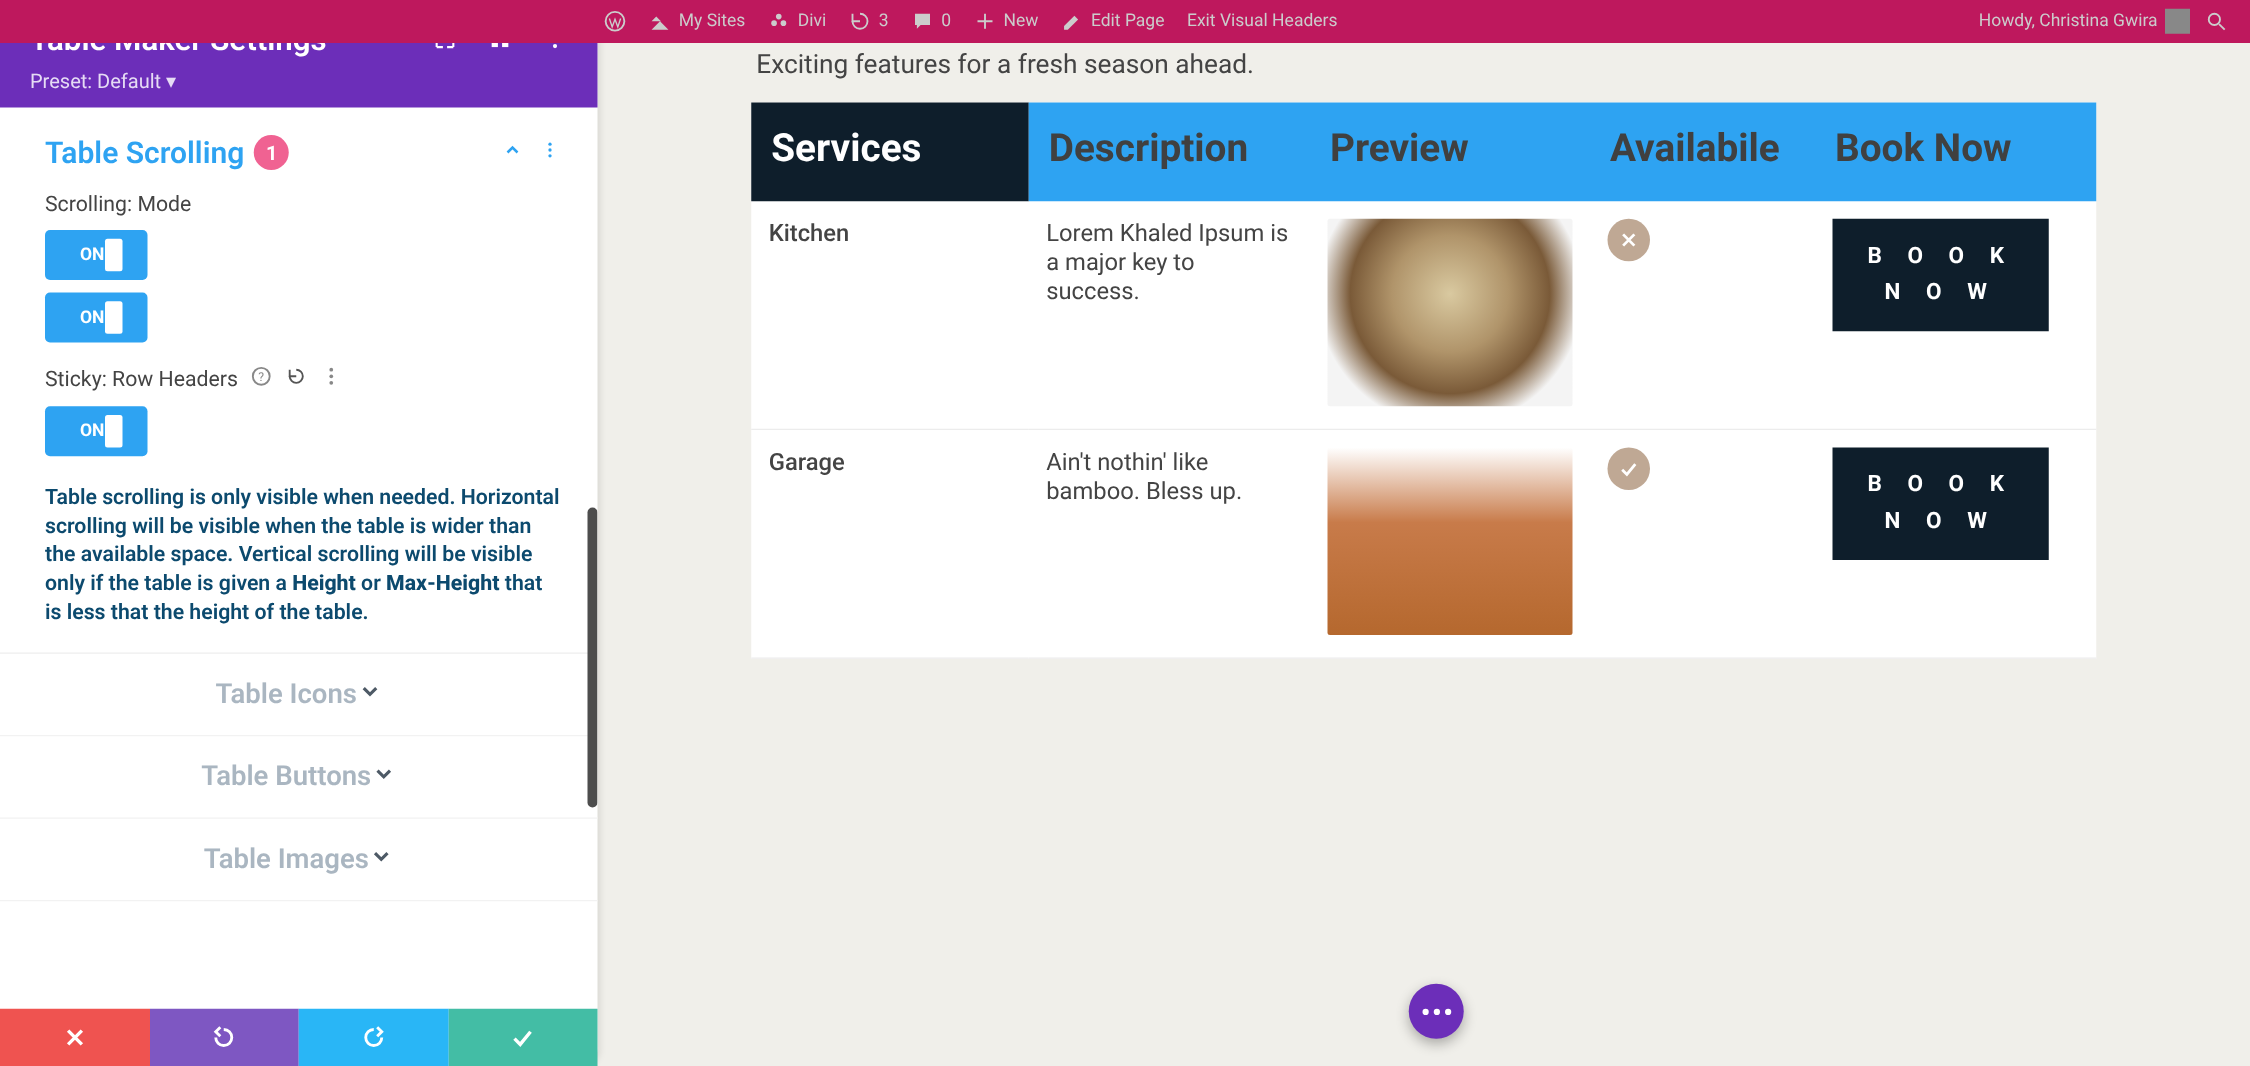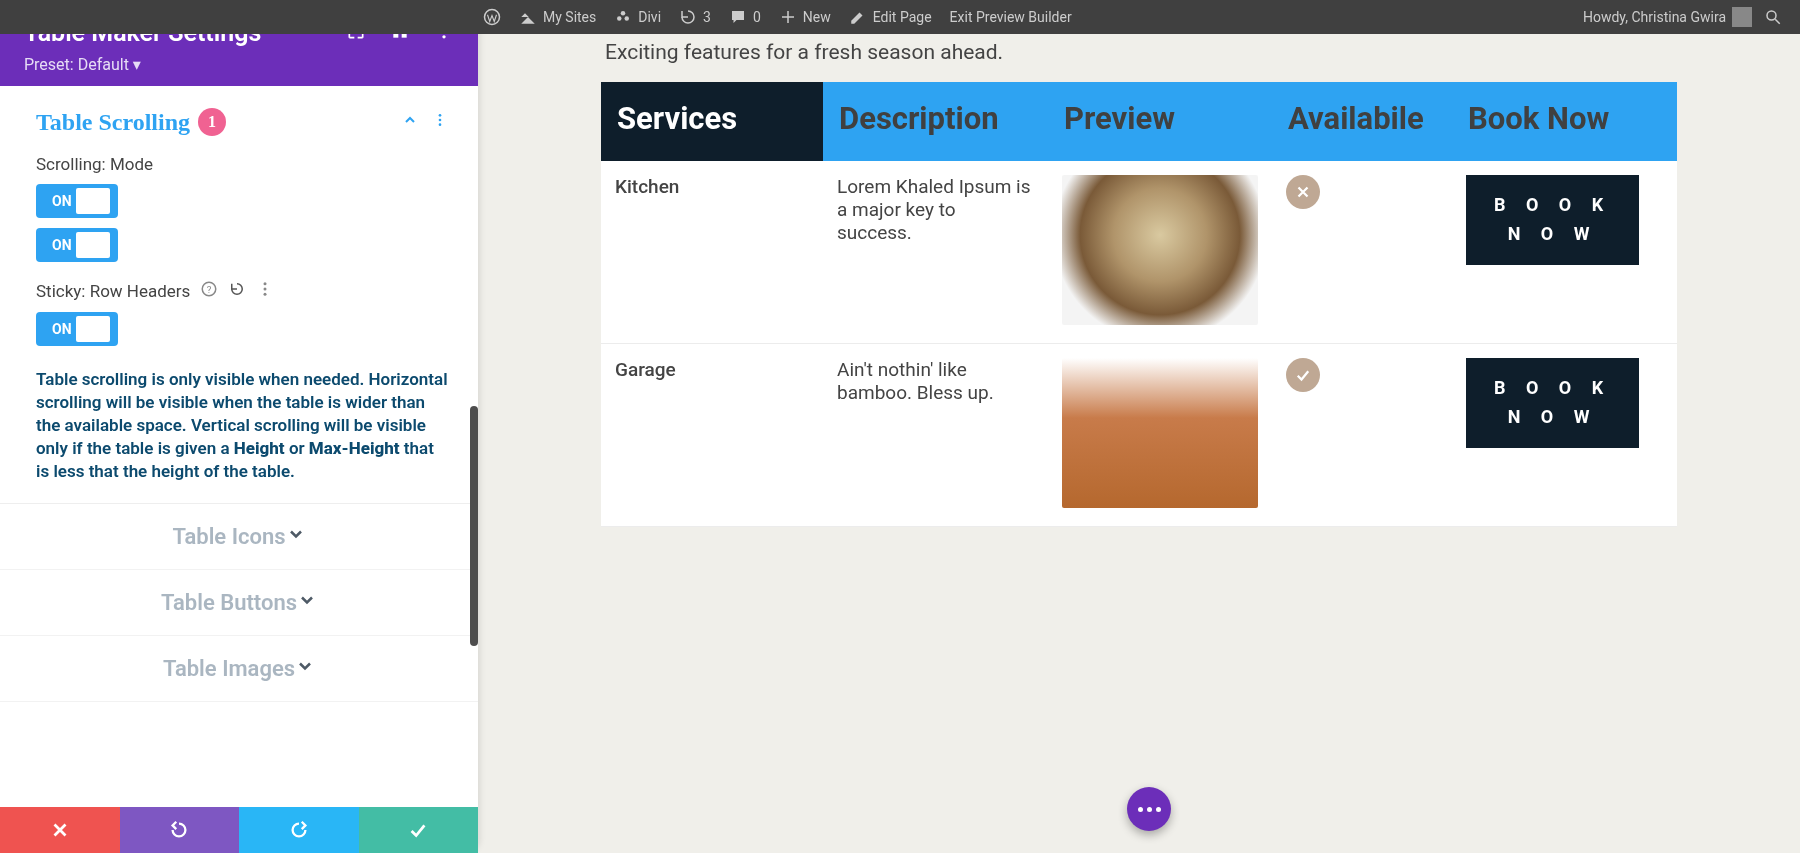--- a/index.html
+++ b/index.html
@@ -1,19 +1,19 @@
 <!DOCTYPE html>
 <html><head>
 <meta charset="utf-8">
 <style>
   * { box-sizing: border-box; margin: 0; padding: 0; }
   body { font-family: -apple-system, "Segoe UI", Roboto, Arial, sans-serif; width: 1800px; height: 853px; overflow: hidden; background: #f0efea; }
 
   
-  .wpbar { position: fixed; top: 0; left: 0; right: 0; height: 34px; background: #404040; color: #ccc; display: flex; align-items: center; padding: 0 8px; font-size: 14px; z-index: 100; }
+  .wpbar { position: fixed; top: 0; left: 0; right: 0; height: 34px; background: #be185d; color: #ccc; display: flex; align-items: center; padding: 0 8px; font-size: 14px; z-index: 100; }
   .wpbar-left { display: flex; align-items: center; gap: 18px; margin-left: 475px; }
   .wpbar-item { display: flex; align-items: center; gap: 6px; cursor: pointer; }
   .wpbar-right { margin-left: auto; display: flex; align-items: center; gap: 12px; padding-right: 10px; }
   .wpbar svg { width: 18px; height: 18px; fill: #ccc; }
   .avatar { width: 20px; height: 20px; background: #888; display: inline-block; }
 
   
   .sidebar { position: fixed; top: 0; left: 0; width: 478px; height: 100%; background: #fff; display: flex; flex-direction: column; box-shadow: 2px 0 6px rgba(0,0,0,.1); border-radius: 14px; }
   .sb-header { background: #6c2eb9; color: #fff; padding: 18px 24px 12px; }
   .sb-title-row { display: flex; align-items: center; justify-content: space-between; }
@@ -25,29 +25,29 @@
   .sb-tabs { display: flex; background: #8f42ec; color: #fff; }
   .sb-tab { flex: none; padding: 14px 0; font-size: 18px; font-weight: 600; text-align: center; cursor: pointer; }
   .sb-tab.content { width: 128px; background: #a855f7; }
   .sb-tab.design { width: 128px; }
   .sb-tab.advanced { width: 145px; }
 
   .sb-body { flex: 1; overflow-y: auto; position: relative; }
   .sb-scroll-ind { position: absolute; right: 0; top: 320px; width: 8px; height: 240px; background: #4d4d4d; border-radius: 4px; }
 
   .acc-section { padding: 22px 30px 20px 36px; border-bottom: 1px solid #eee; }
-  .acc-head { display: flex; align-items: center; justify-content: space-between; font-family: Liberation Serif, serif; }
+  .acc-head { display: flex; align-items: center; justify-content: space-between; }
   .acc-title { color: #2ea3f2; font-size: 24px; font-weight: 600; display: flex; align-items: center; gap: 8px; }
   .badge-1 { width: 28px; height: 28px; border-radius: 50%; background: #f06292; color: #fff; display: flex; align-items: center; justify-content: center; font-size: 16px; font-weight: 700; }
   .acc-head-icons { display: flex; gap: 14px; align-items: center; }
   .acc-head-icons svg { width: 16px; height: 16px; fill: #2ea3f2; cursor: pointer; }
 
   .opt-label { font-size: 17px; color: #444; margin-top: 18px; display: flex; align-items: center; gap: 10px; }
   .opt-label .help svg { width: 18px; height: 18px; fill: #888; }
-  .toggle { margin-top: 10px; width: 82px; height: 34px; border-radius: 4px; background: #2ea3f2; display: flex; align-items: center; cursor: pointer; padding: 8px; }
+  .toggle { margin-top: 10px; width: 82px; height: 34px; border-radius: 4px; background: #2ea3f2; display: flex; align-items: center; cursor: pointer; padding: 20px; }
   .toggle-on { color: #fff; font-weight: 700; font-size: 14px; margin-left: 8px; }
   .toggle-knob { width: 34px; height: 26px; background: #fff; border-radius: 2px; margin-left: auto; }
 
   .warn-text { color: #0c4a6e; font-size: 17px; font-weight: 600; line-height: 1.35; margin-top: 22px; }
   .warn-text b { font-weight: 800; }
 
   .acc-collapsed { padding: 20px 36px; display: flex; justify-content: center; align-items: center; border-bottom: 1px solid #f2f2f2; }
   .acc-collapsed-title { color: #aab6c1; font-size: 22px; font-weight: 600; }
   .acc-collapsed svg { width: 20px; height: 20px; fill: #4e5a66; }
 
@@ -131,21 +131,21 @@
         </svg>
         <span>New</span>
       </span>
     <span class="wpbar-item">
         <svg viewBox="0 0 24 24">
           <path d="M3 17 L14 6 L18 10 L7 21 L3 21 Z"></path>
         </svg>
         <span>Edit Page</span>
       </span>
     <span class="wpbar-item">
-        <span>Exit Preview Builder</span>
+        <span>Exit Visual Headers</span>
       </span>
   </div>
   <div class="wpbar-right">
     <span class="wpbar-item">
         <span>Howdy, Christina Gwira</span>
         <span class="avatar"></span>
       </span>
     <span class="wpbar-item">
         <svg viewBox="0 0 24 24">
           <circle cx="10" cy="10" r="6" fill="none" stroke="#ccc" stroke-width="2"></circle>

